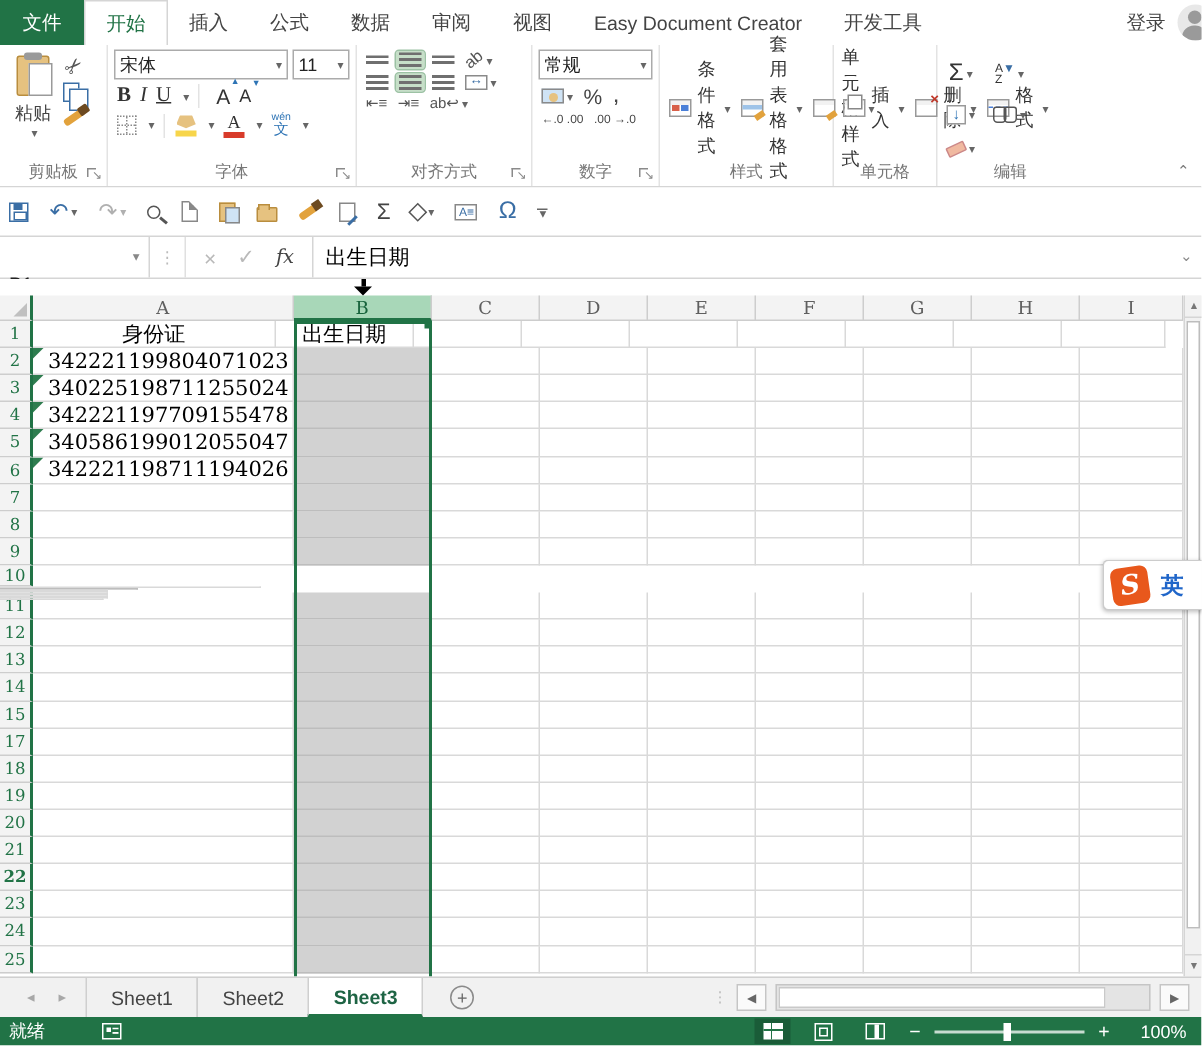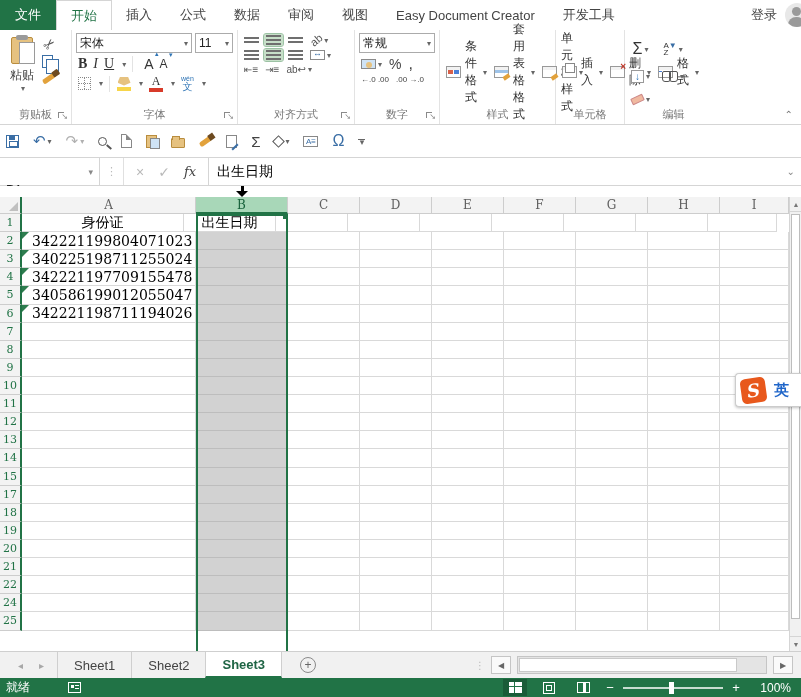--- a/index.html
+++ b/index.html
@@ -618,21 +618,21 @@
           <div class="gcell" style="width: 174px;"></div>
           <div class="gcell sel" style="width: 92px;"></div>
           <div class="gcell" style="width: 72px;"></div>
           <div class="gcell" style="width: 72px;"></div>
           <div class="gcell" style="width: 72px;"></div>
           <div class="gcell" style="width: 72px;"></div>
           <div class="gcell" style="width: 72px;"></div>
           <div class="gcell" style="width: 72px;"></div>
           <div class="gcell" style="width: 69px;"></div>
         </div>
-        <div class="grow" style="height: 18.12px;">
+        <div class="grow" style="height: 18.12px; flex-direction: column;">
           <div class="rhdr">10</div>
           <div class="gcell" style="width: 174px;"></div>
           <div class="gcell sel" style="width: 92px;"></div>
           <div class="gcell" style="width: 72px;"></div>
           <div class="gcell" style="width: 72px;"></div>
           <div class="gcell" style="width: 72px;"></div>
           <div class="gcell" style="width: 72px;"></div>
           <div class="gcell" style="width: 72px;"></div>
           <div class="gcell" style="width: 72px;"></div>
           <div class="gcell" style="width: 69px;"></div>
@@ -750,22 +750,34 @@
           <div class="gcell" style="width: 174px;"></div>
           <div class="gcell sel" style="width: 92px;"></div>
           <div class="gcell" style="width: 72px;"></div>
           <div class="gcell" style="width: 72px;"></div>
           <div class="gcell" style="width: 72px;"></div>
           <div class="gcell" style="width: 72px;"></div>
           <div class="gcell" style="width: 72px;"></div>
           <div class="gcell" style="width: 72px;"></div>
           <div class="gcell" style="width: 69px;"></div>
         </div>
-        <div class="grow" style="height: 18.12px;">
+        <div class="grow" style="height: 18.12px; font-weight: bold;">
           <div class="rhdr">22</div>
+          <div class="gcell" style="width: 174px;"></div>
+          <div class="gcell sel" style="width: 92px;"></div>
+          <div class="gcell" style="width: 72px;"></div>
+          <div class="gcell" style="width: 72px;"></div>
+          <div class="gcell" style="width: 72px;"></div>
+          <div class="gcell" style="width: 72px;"></div>
+          <div class="gcell" style="width: 72px;"></div>
+          <div class="gcell" style="width: 72px;"></div>
+          <div class="gcell" style="width: 69px;"></div>
+        </div>
+        <div class="grow" style="height: 18.12px;">
+          <div class="rhdr">23</div>
           <div class="gcell" style="width: 174px;"></div>
           <div class="gcell sel" style="width: 92px;"></div>
           <div class="gcell" style="width: 72px;"></div>
           <div class="gcell" style="width: 72px;"></div>
           <div class="gcell" style="width: 72px;"></div>
           <div class="gcell" style="width: 72px;"></div>
           <div class="gcell" style="width: 72px;"></div>
           <div class="gcell" style="width: 72px;"></div>
           <div class="gcell" style="width: 69px;"></div>
         </div>

